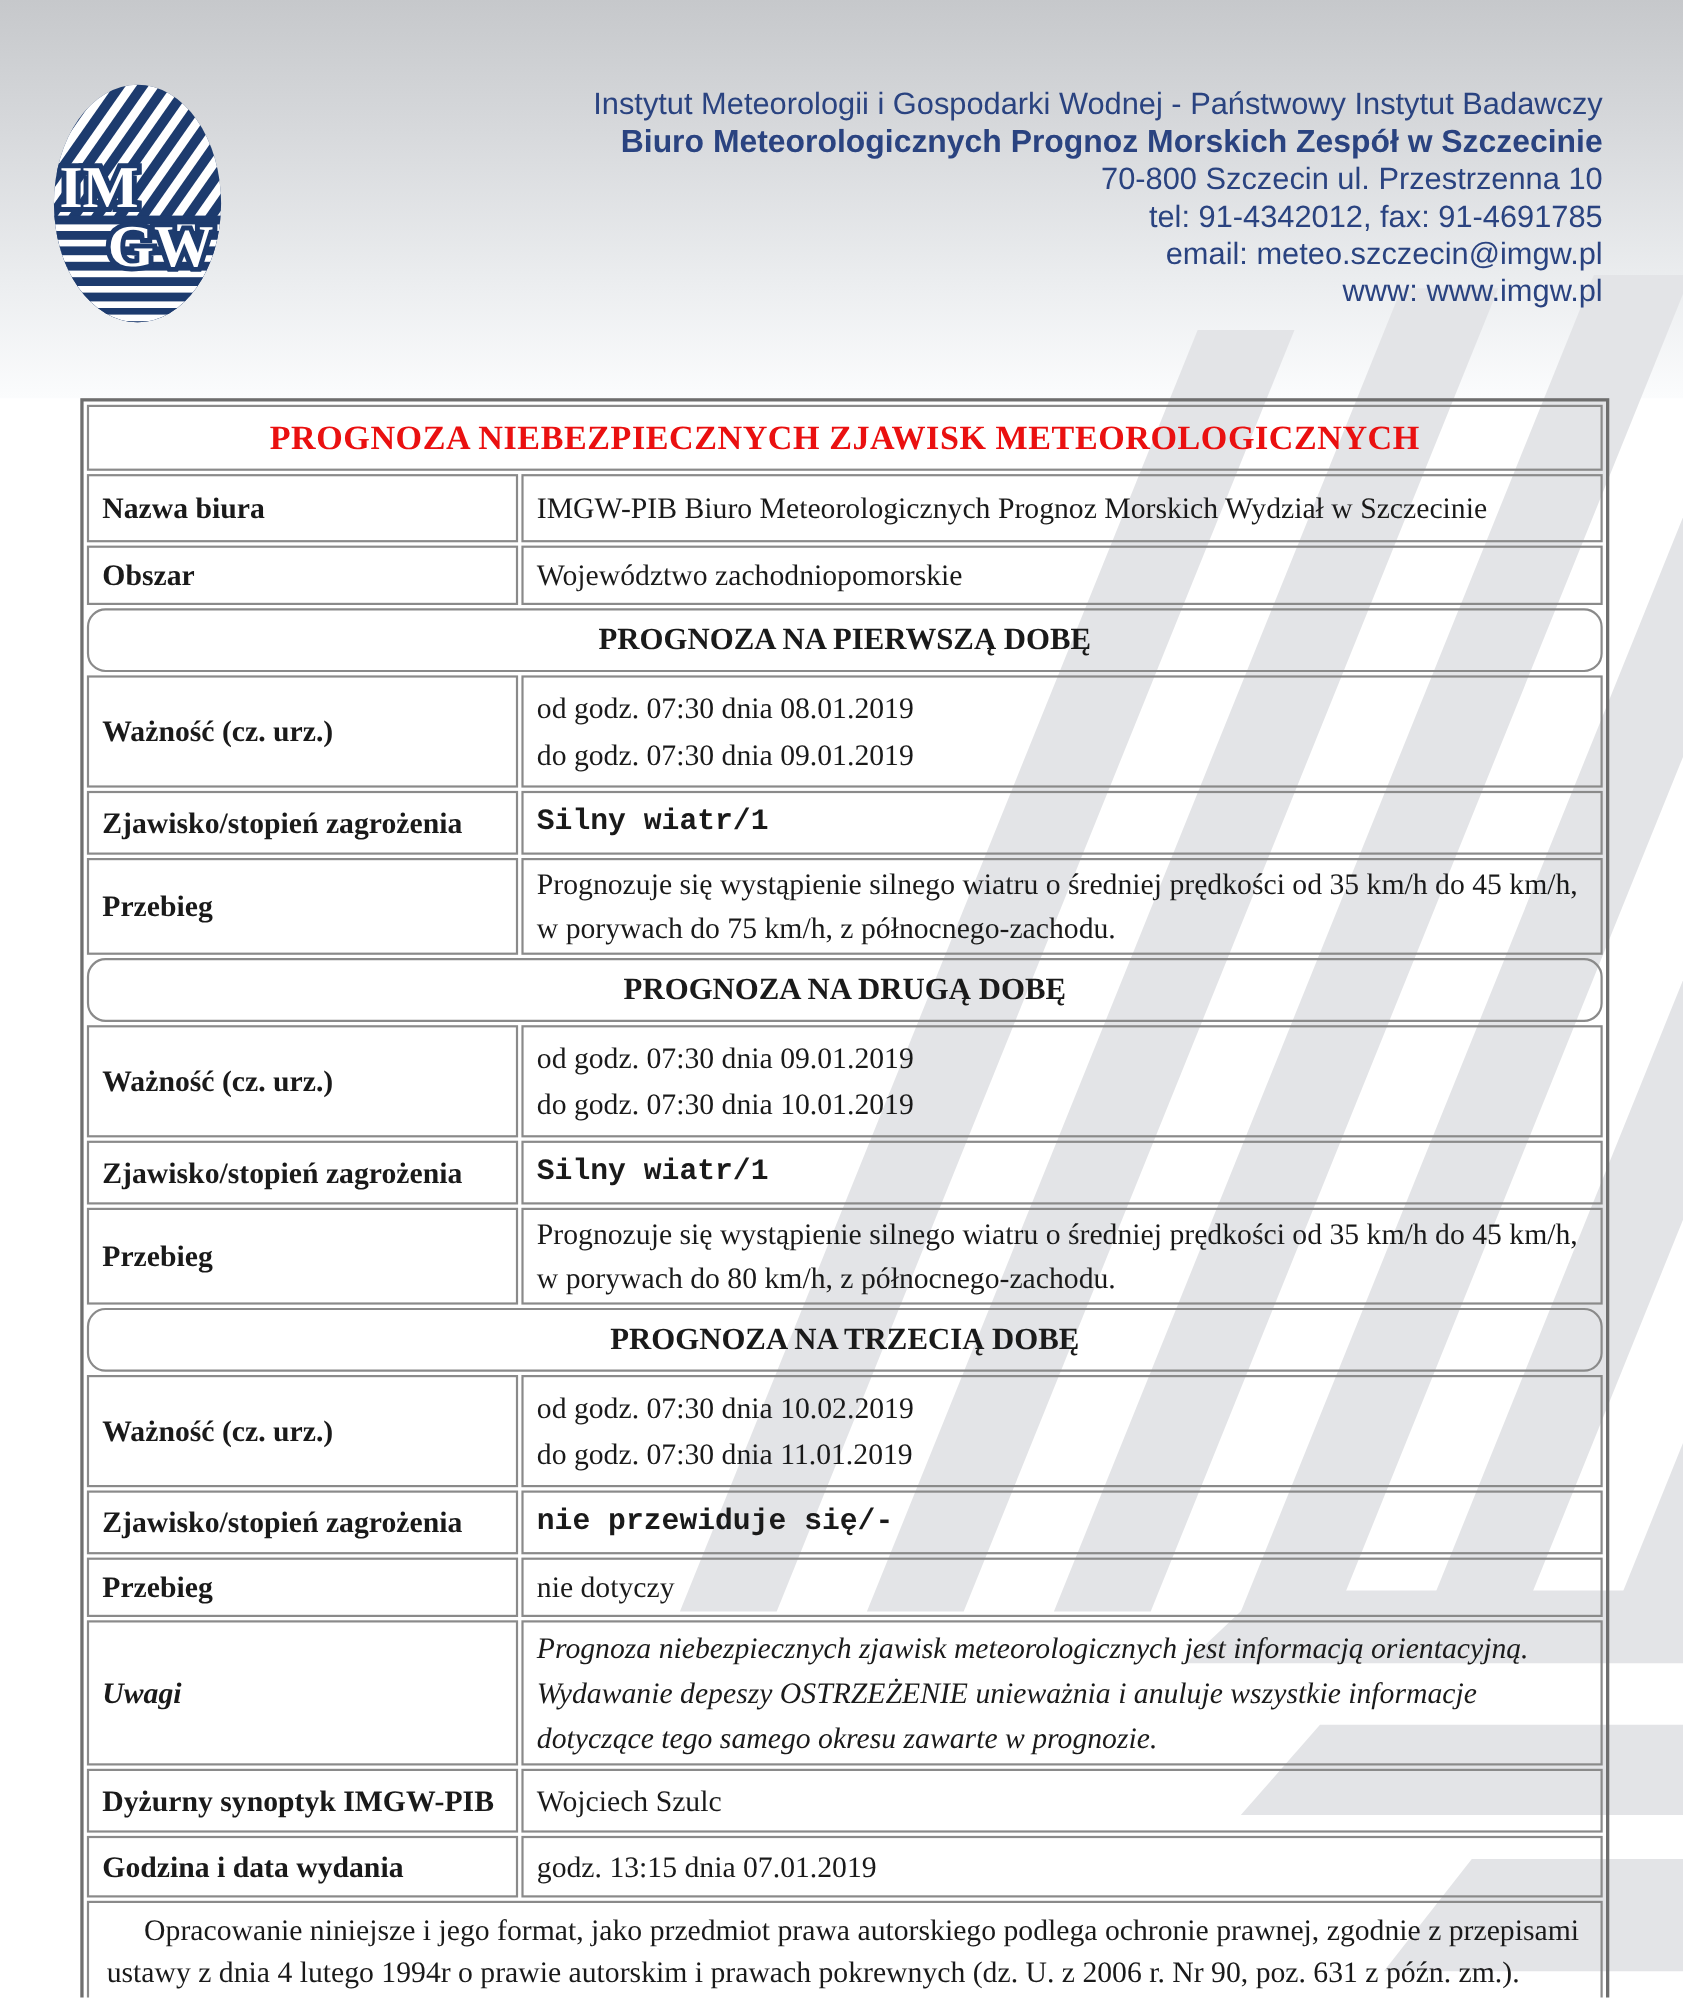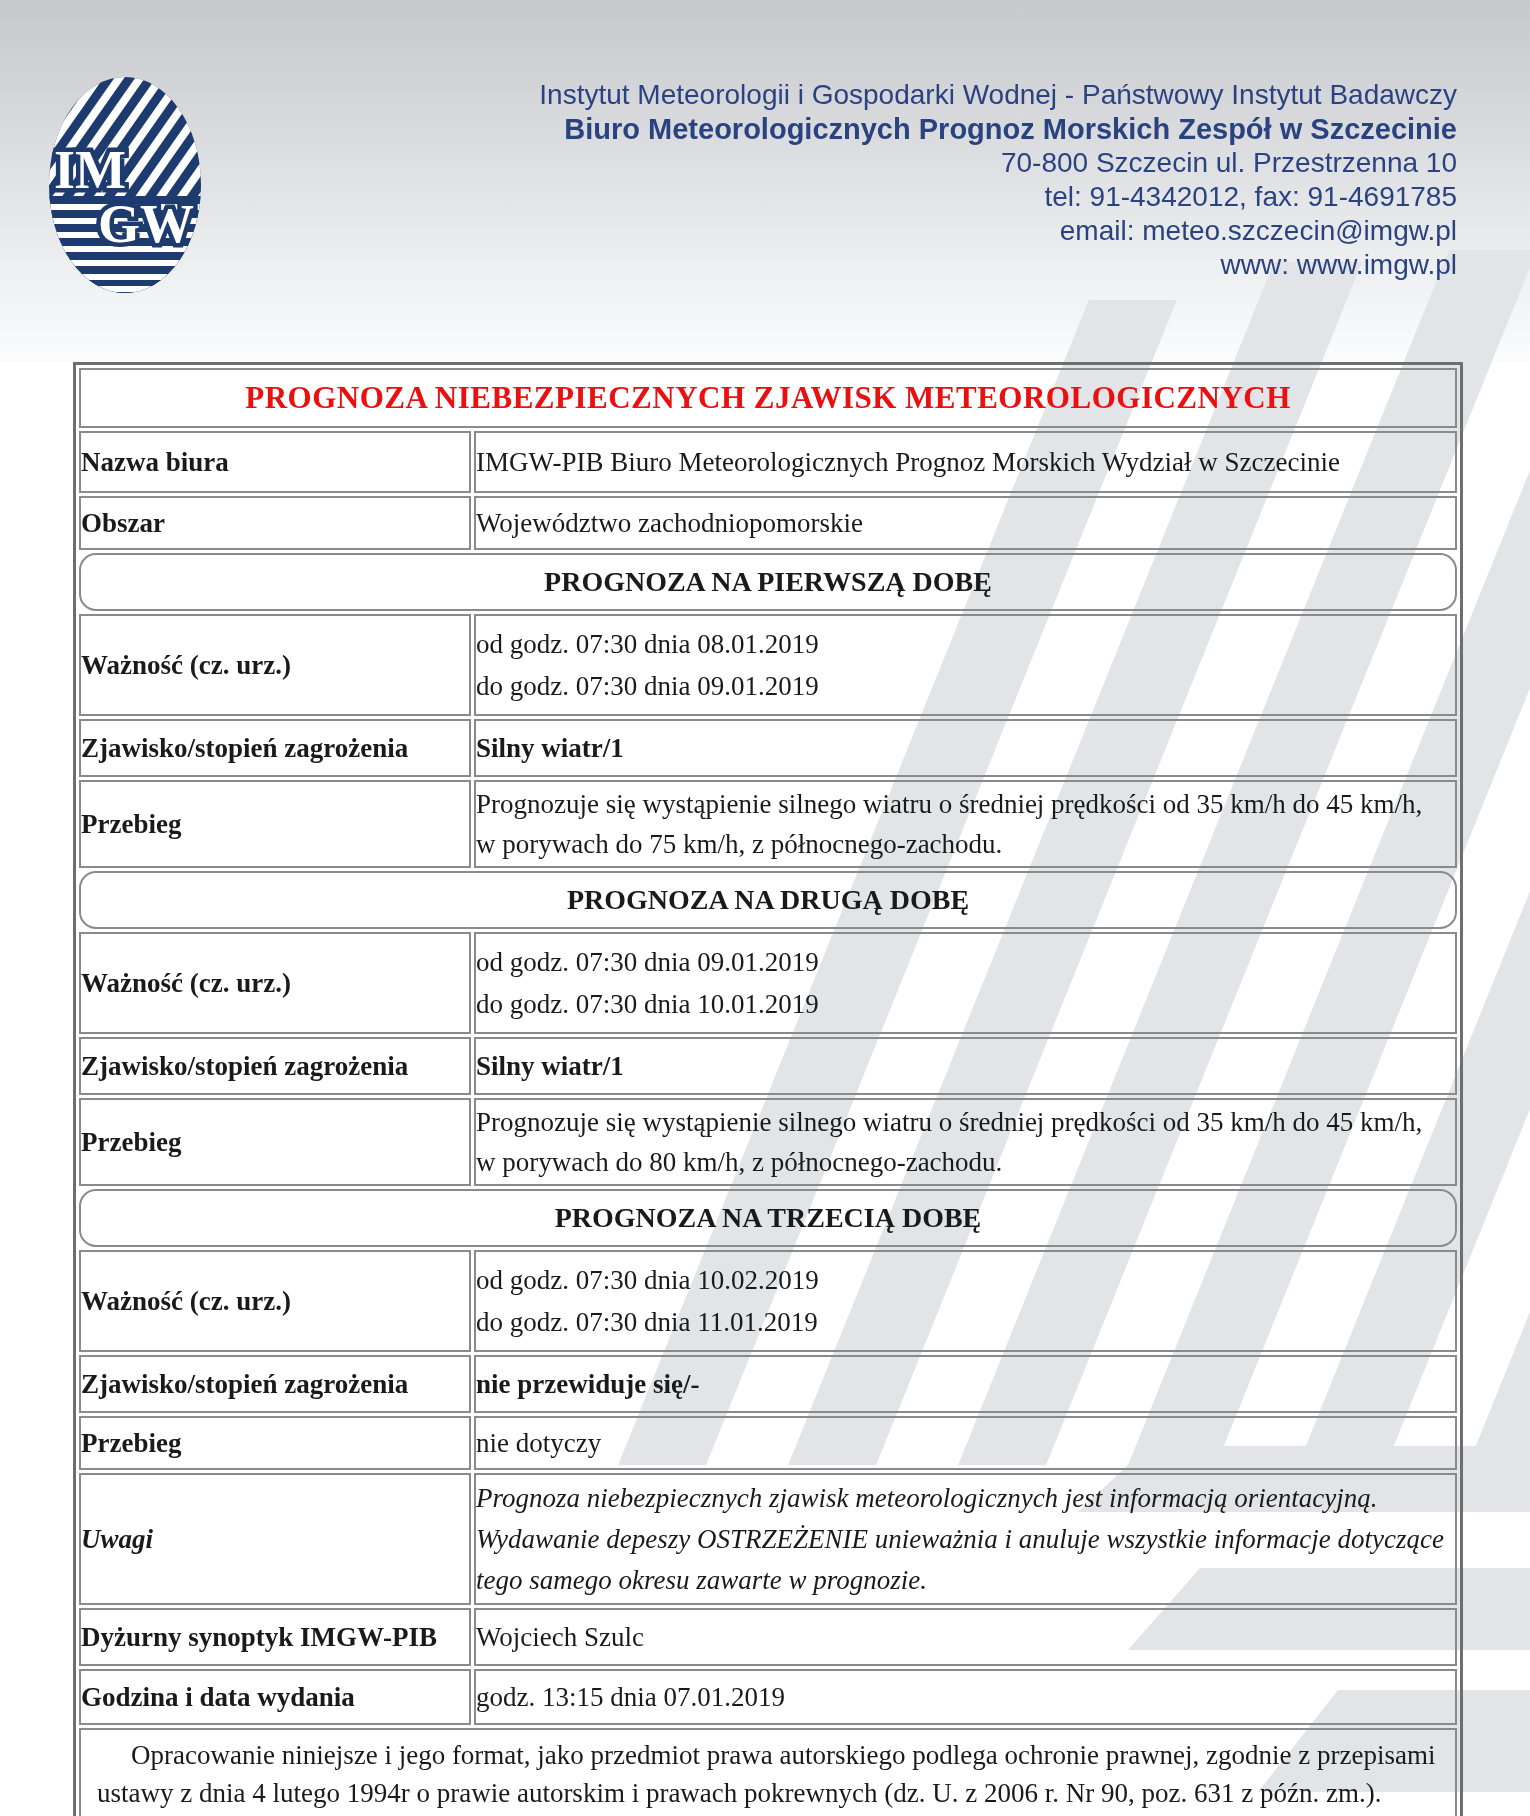--- a/index.html
+++ b/index.html
@@ -31,28 +31,28 @@
   .doc-table{
     position:absolute;left:73px;top:362px;z-index:2;
     width:1390px;table-layout:fixed;
     border-collapse:separate;border-spacing:3px;
     border:3px solid #6e6e6e;
     background:transparent;
     font-size:27px;
   }
   .doc-table td{
     border:2px solid #8a8a8a;
-    padding:2px 0;
+    padding:2px 12px;
     vertical-align:middle;
     background:transparent;
     overflow:hidden;
   }
   .col-label{width:392px;}
   .lbl{font-weight:bold;}
-  .b{font-weight:bold;}
+  .b{font-weight:bold;font-family:Liberation Mono, monospace;}
   .row-title td{
     height:52px;text-align:center;font-weight:bold;font-size:31px;
     color:#ea1010;letter-spacing:0.5px;
   }
   .row-info-1 td{height:54px;}
   .row-info-2 td{height:46px;}
   .row-section td{height:50px;text-align:center;font-weight:bold;font-size:28px;border-radius:17px;}
   .row-validity td{height:94px;}
   .row-validity .val-line{line-height:42px;}
   .row-phen td{height:50px;}

